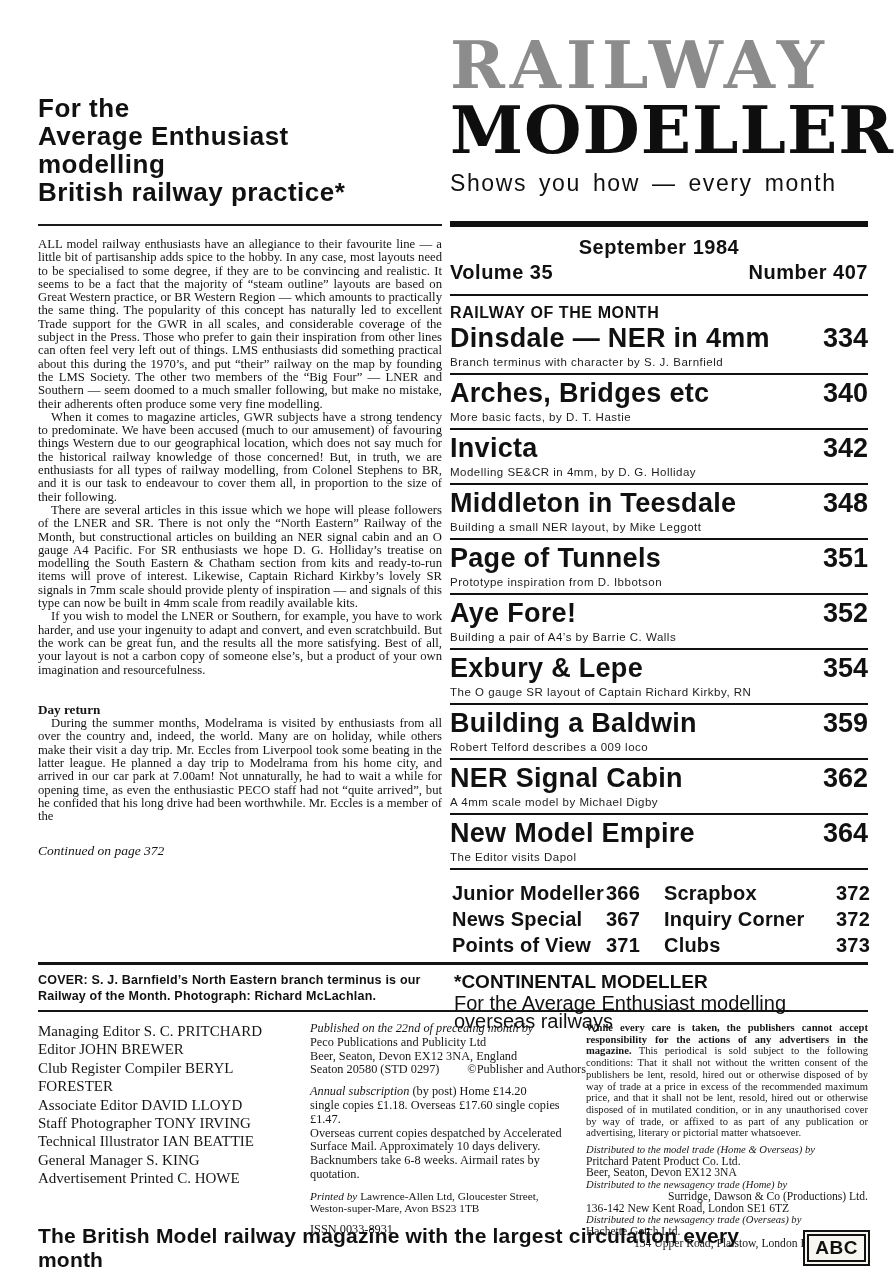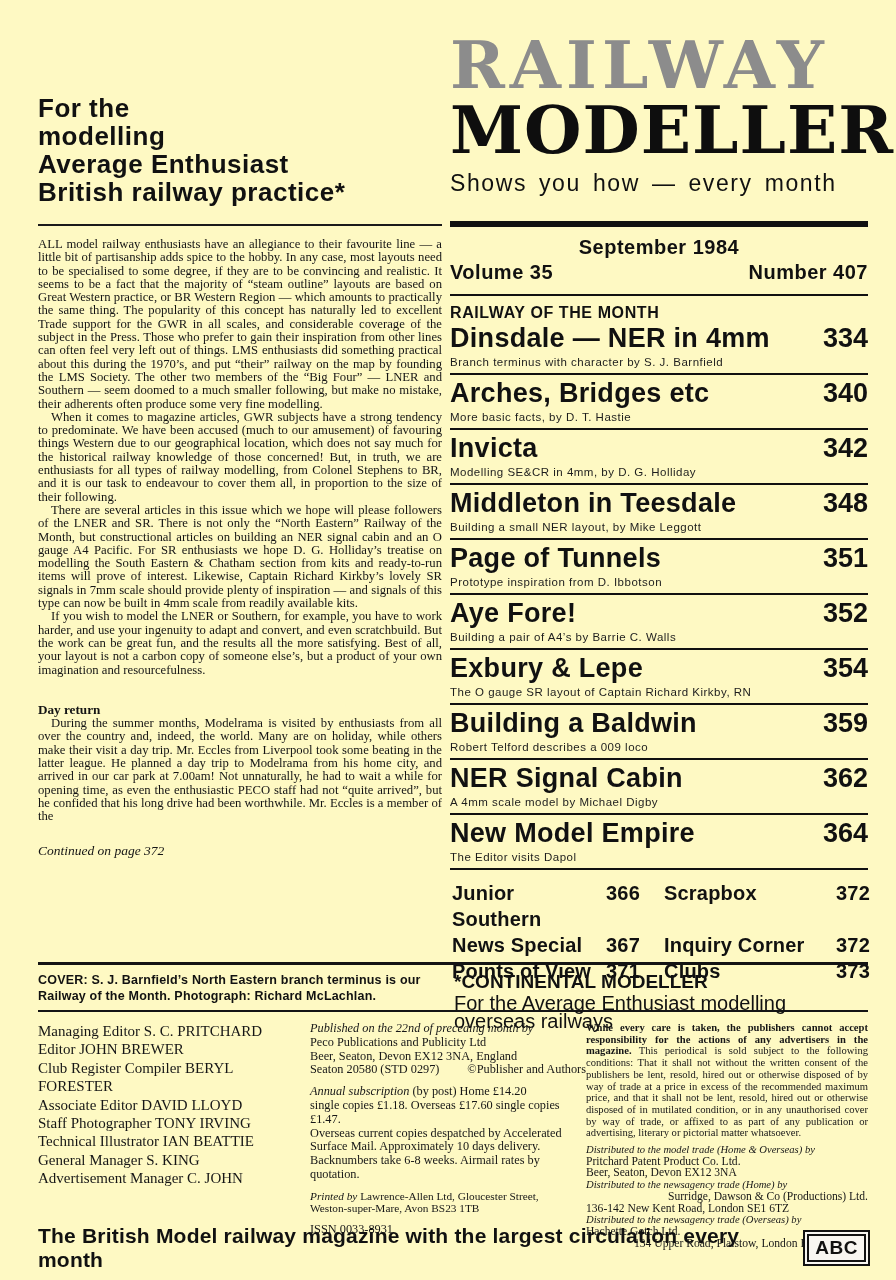--- a/index.html
+++ b/index.html
@@ -1,19 +1,19 @@
 <!DOCTYPE html>
 <html><head>
 <meta charset="utf-8">
 <style>
   html,body{margin:0;padding:0;}
   body{background:#e9e7e1;}
   .page{
     position:relative;width:896px;height:1280px;margin:0 auto;
-    background:#fef9c3;color:#171717;overflow:hidden;
+    background:#ffffff;color:#171717;overflow:hidden;
     font-family:"Liberation Serif",serif;
   }
   
   .tagline{
     position:absolute;left:38px;top:94px;width:404px;
     font-family:"Liberation Sans",sans-serif;font-weight:bold;
     font-size:26px;line-height:28px;letter-spacing:.5px;color:#111;
   }
   .tag-rule{position:absolute;left:38px;top:224px;width:404px;height:2px;background:#1a1a1a;}
   
@@ -80,22 +80,22 @@
   .abc-inner{border:2px solid #111;padding:0 6px;font-family:"Liberation Sans",sans-serif;
     font-weight:bold;font-size:19px;line-height:24px;letter-spacing:.5px;color:#111;}
 </style>
 </head>
 <body>
 
 <div class="page">
 
   <div class="tagline">
     <div>For the</div>
+    <div>Average Enthusiast</div>
     <div>modelling</div>
-    <div>Average Enthusiast</div>
     <div>British railway practice*</div>
   </div>
   <div class="tag-rule"></div>
 
   <div class="masthead">
     <div class="logo-railway">RAILWAY</div>
     <div class="logo-modeller">MODELLER</div>
     <div class="logo-slogan">Shows you how — every month</div>
   </div>
   <div class="logo-bar"></div>
@@ -196,21 +196,21 @@
     <div class="article">
       <div class="article-row">
         <span class="article-title">New Model Empire</span>
         <span class="article-page">364</span>
       </div>
       <div class="article-sub">The Editor visits Dapol</div>
     </div>
 
     <div class="depts">
       <div class="dept">
-        <span>Junior Southern</span>
+        <span>Junior Modeller</span>
         <span>366</span>
       </div>
       <div class="dept">
         <span>Scrapbox</span>
         <span>372</span>
       </div>
       <div class="dept">
         <span>News Special</span>
         <span>367</span>
       </div>
@@ -240,21 +240,21 @@
   <div class="imprint">
 
     <div class="staff-col">
       <div>Managing Editor S. C. PRITCHARD</div>
       <div>Editor JOHN BREWER</div>
       <div>Club Register Compiler BERYL FORESTER</div>
       <div>Associate Editor DAVID LLOYD</div>
       <div>Staff Photographer TONY IRVING</div>
       <div>Technical Illustrator IAN BEATTIE</div>
       <div>General Manager S. KING</div>
-      <div>Advertisement Manager C. JOHN</div>
+      <div>Advertisement Printed C. HOWE</div>
     </div>
 
     <div class="pub-col">
       <div class="pub-group">
         <div class="ital">Published on the 22nd of preceding month by</div>
         <div>Peco Publications and Publicity Ltd</div>
         <div>Beer, Seaton, Devon EX12 3NA, England</div>
         <div class="pub-row">
           <span>Seaton 20580 (STD 0297)</span>
           <span>©Publisher and Authors</span>

